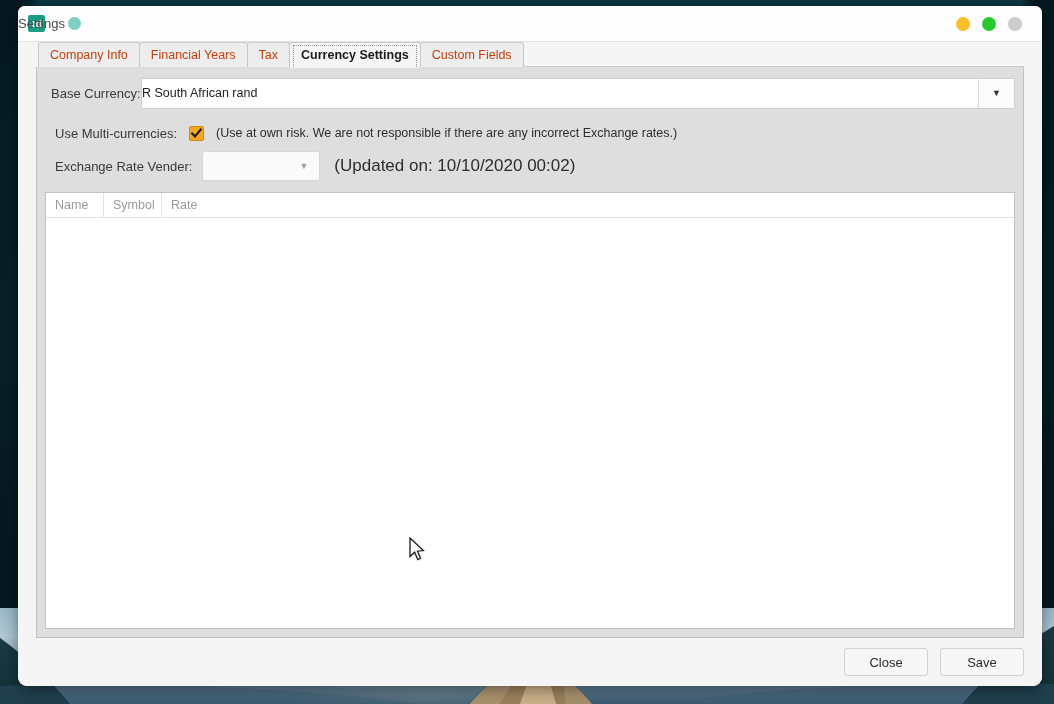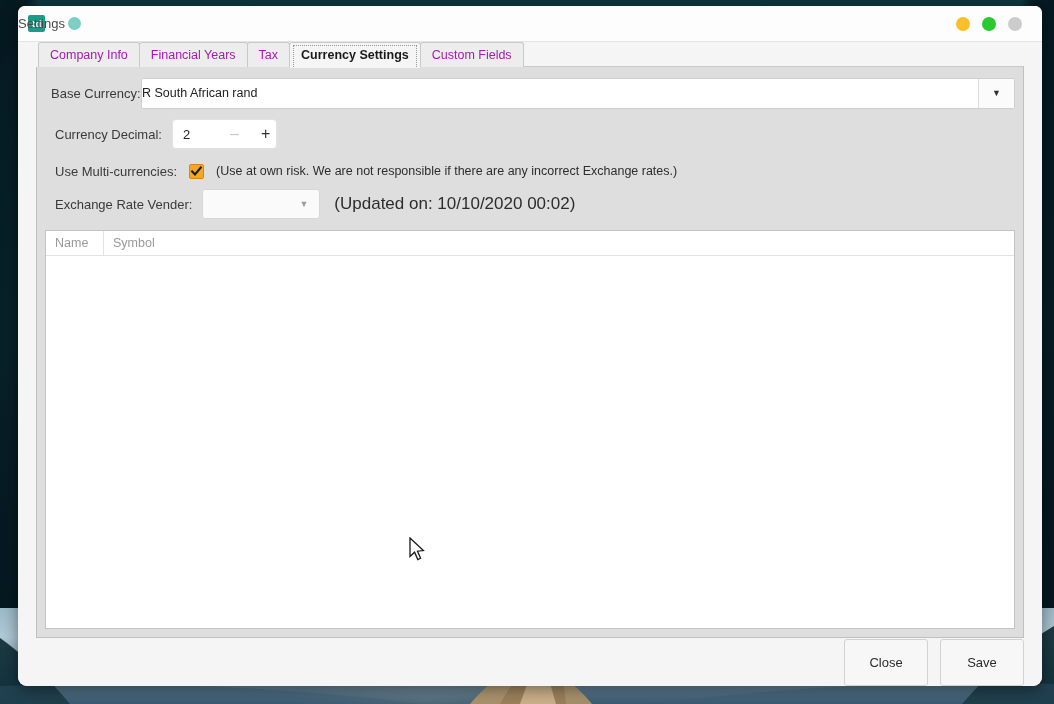--- a/index.html
+++ b/index.html
@@ -155,21 +155,21 @@
     height: 1px;
     background: #c9c9c9;
   }
   .tab {
     position: relative;
     height: 25px;
     padding: 0 11px;
     display: flex;
     align-items: center;
     font-size: 12.5px;
-    color: #a21caf;
+    color: #c2410c;
     background: #ededed;
     border: 1px solid #c9c9c9;
     border-bottom: none;
     border-radius: 3px 3px 0 0;
     margin-right: -1px;
     white-space: nowrap;
     z-index: 1;
   }
   .tab.active {
     background: #f5f5f5;
@@ -358,21 +358,21 @@
     height: 48px;
     background: #f5f5f5;
     display: flex;
     align-items: center;
     justify-content: flex-end;
     gap: 12px;
     padding-right: 18px;
   }
   .fbtn {
     min-width: 84px;
-    height: 47px;
+    height: 28px;
     background: #f7f7f7;
     border: 1px solid #d2d2d2;
     border-radius: 3px;
     font-size: 13px;
     color: #2b2b2b;
     font-family: "Liberation Sans", sans-serif;
     cursor: default;
   }
 
   
@@ -435,28 +435,20 @@
     <div id="panel">
 
       <div class="row" id="row-base">
         <span class="flabel">Base Currency:</span>
         <div class="combo-wide">
           <span class="cval">R South African rand</span>
           <span class="carrow">▼</span>
         </div>
       </div>
 
-      <div class="row" id="row-decimal">
-        <span class="flabel">Currency Decimal:</span>
-        <div class="spinner">
-          <span class="sval">2</span>
-          <span class="sminus">–</span>
-          <span class="splus">+</span>
-        </div>
-      </div>
 
       <div class="row" id="row-multi">
         <span class="flabel">Use Multi-currencies:</span>
         <span class="chk">
           <svg width="11" height="11" viewBox="0 0 11 11">
             <path d="M1.2,5.4 L4,8.4 L9.8,1.6" stroke="#1b1b1b" stroke-width="2.1" fill="none" stroke-linecap="square"></path>
           </svg>
         </span>
         <span id="multi-note">(Use at own risk. We are not responsible if there are any incorrect Exchange rates.)</span>
       </div>
@@ -466,20 +458,21 @@
         <div class="combo-small">
           <span class="sarrow">▼</span>
         </div>
         <span id="updated-note">(Updated on: 10/10/2020 00:02)</span>
       </div>
 
       <div id="table-wrap">
         <div id="table-head">
           <div class="th" style="width:58px">Name</div>
           <div class="th" style="width:58px">Symbol</div>
+          <div class="th" style="flex:1 1 auto">Rate</div>
         </div>
         <div id="table-body"></div>
       </div>
 
     </div>
 
     <div id="footer">
       <button class="fbtn">Close</button>
       <button class="fbtn">Save</button>
     </div>

